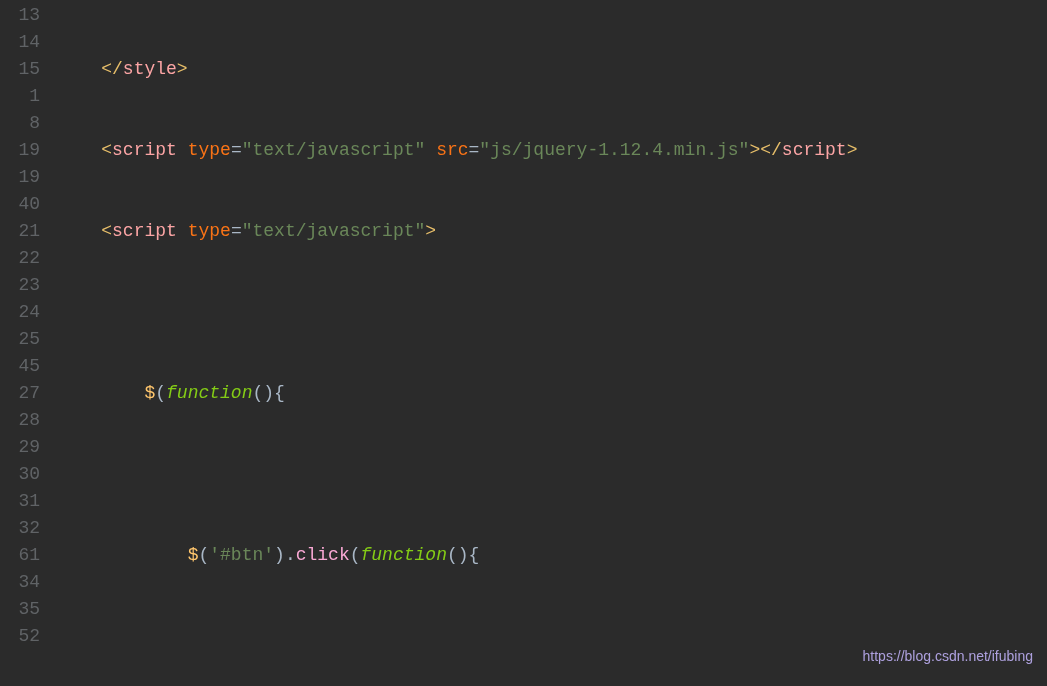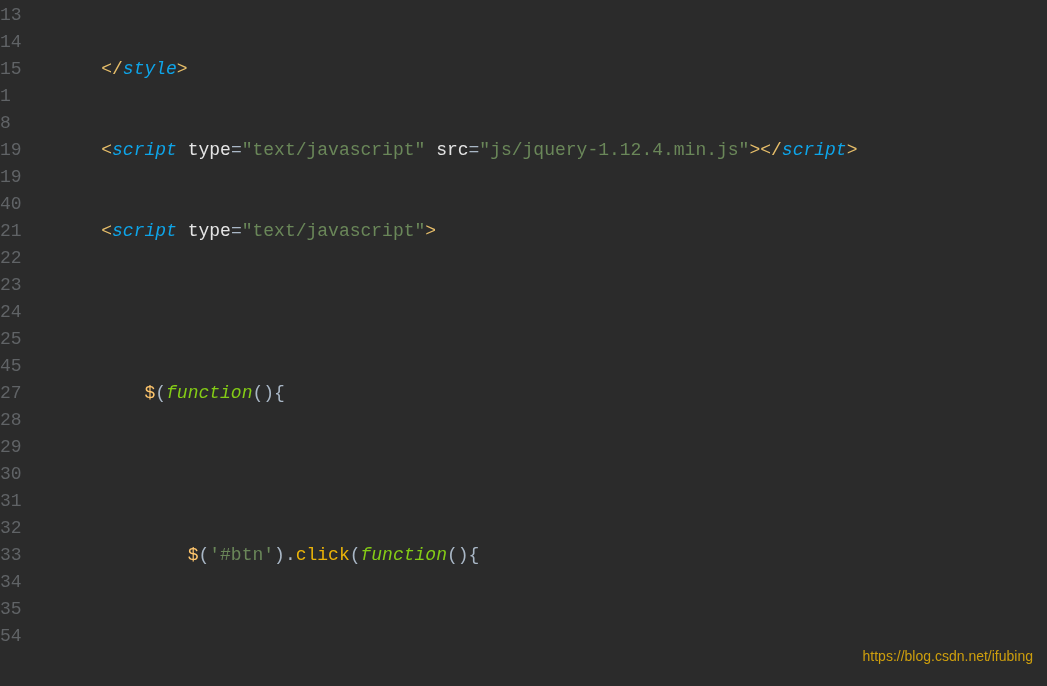--- a/index.html
+++ b/index.html
@@ -15,47 +15,47 @@
   position: relative;
 }
 .editor {
   display: flex;
   height: 100%;
   padding-top: 2px;
 }
 .gutter {
   width: 50px;
   background: #2b2b2b;
-  text-align: left;
+  text-align: right;
   padding-right: 10px;
   color: #606366;
   user-select: none;
   flex-shrink: 0;
 }
 .gutter .ln { display: block; }
 .code {
   flex: 1;
   padding-left: 8px;
   white-space: pre;
 }
 .code-line { display: block; min-height: 27px; }
 .t-punct   { color: #a9b7c6; }
 .t-bracket { color: #e8bf6a; }
-.t-tag     { color: #0ea5e9; font-style: italic; }
-.t-attr    { color: #e5e5e5; }
+.t-tag     { color: #fca5a5; }
+.t-attr    { color: #f97316; }
 .t-string  { color: #6a8759; }
-.t-func    { color: #eab308; }
+.t-func    { color: #f9a8d4; }
 .t-keyword { color: #84cc16; font-style: italic; }
 .t-dollar  { color: #ffc66d; }
 .t-paren   { color: #a9b7c6; }
 .watermark {
   position: absolute;
   right: 14px;
   bottom: 16px;
-  color: #eab308;
+  color: #c4b5fd;
   font-family: Arial, sans-serif;
   font-size: 14px;
   opacity: 0.85;
   user-select: none;
 }
 </style>
 </head>
 <body>
 
 <div class="editor">
@@ -73,24 +73,24 @@
     <span class="ln">23</span>
     <span class="ln">24</span>
     <span class="ln">25</span>
     <span class="ln">45</span>
     <span class="ln">27</span>
     <span class="ln">28</span>
     <span class="ln">29</span>
     <span class="ln">30</span>
     <span class="ln">31</span>
     <span class="ln">32</span>
-    <span class="ln">33</span>
+    <span class="ln">61</span>
     <span class="ln">34</span>
     <span class="ln">35</span>
-    <span class="ln">54</span>
+    <span class="ln">52</span>
   </div>
 
   <div class="code">
     <span class="code-line">    <span class="t-bracket">&lt;</span><span class="t-bracket">/</span><span class="t-tag">style</span><span class="t-bracket">&gt;</span></span>
     <span class="code-line">    <span class="t-bracket">&lt;</span><span class="t-tag">script</span> <span class="t-attr">type</span><span class="t-punct">=</span><span class="t-string">"text/javascript"</span> <span class="t-attr">src</span><span class="t-punct">=</span><span class="t-string">"js/jquery-1.12.4.min.js"</span><span class="t-bracket">&gt;</span><span class="t-bracket">&lt;</span><span class="t-bracket">/</span><span class="t-tag">script</span><span class="t-bracket">&gt;</span></span>
     <span class="code-line">    <span class="t-bracket">&lt;</span><span class="t-tag">script</span> <span class="t-attr">type</span><span class="t-punct">=</span><span class="t-string">"text/javascript"</span><span class="t-bracket">&gt;</span></span>
     <span class="code-line"> </span>
     <span class="code-line">        <span class="t-dollar">$</span><span class="t-paren">(</span><span class="t-keyword">function</span><span class="t-paren">(</span><span class="t-paren">)</span><span class="t-paren">{</span></span>
     <span class="code-line"> </span>
     <span class="code-line">            <span class="t-dollar">$</span><span class="t-paren">(</span><span class="t-string">'#btn'</span><span class="t-paren">)</span><span class="t-punct">.</span><span class="t-func">click</span><span class="t-paren">(</span><span class="t-keyword">function</span><span class="t-paren">(</span><span class="t-paren">)</span><span class="t-paren">{</span></span>

